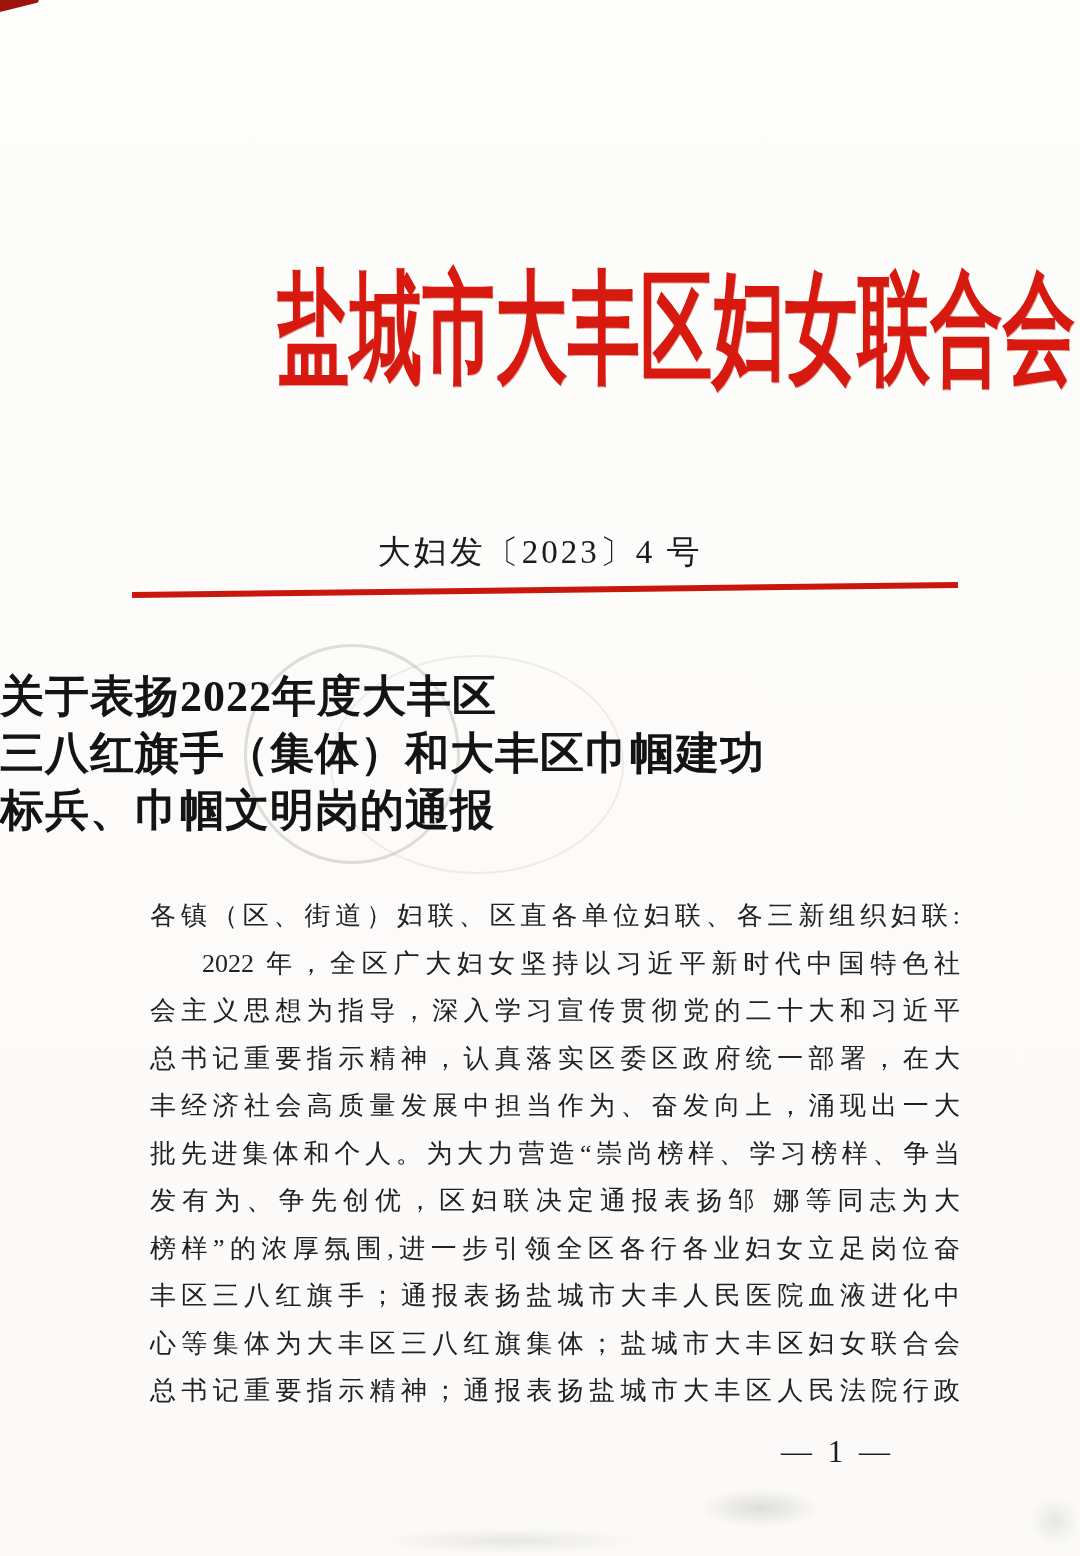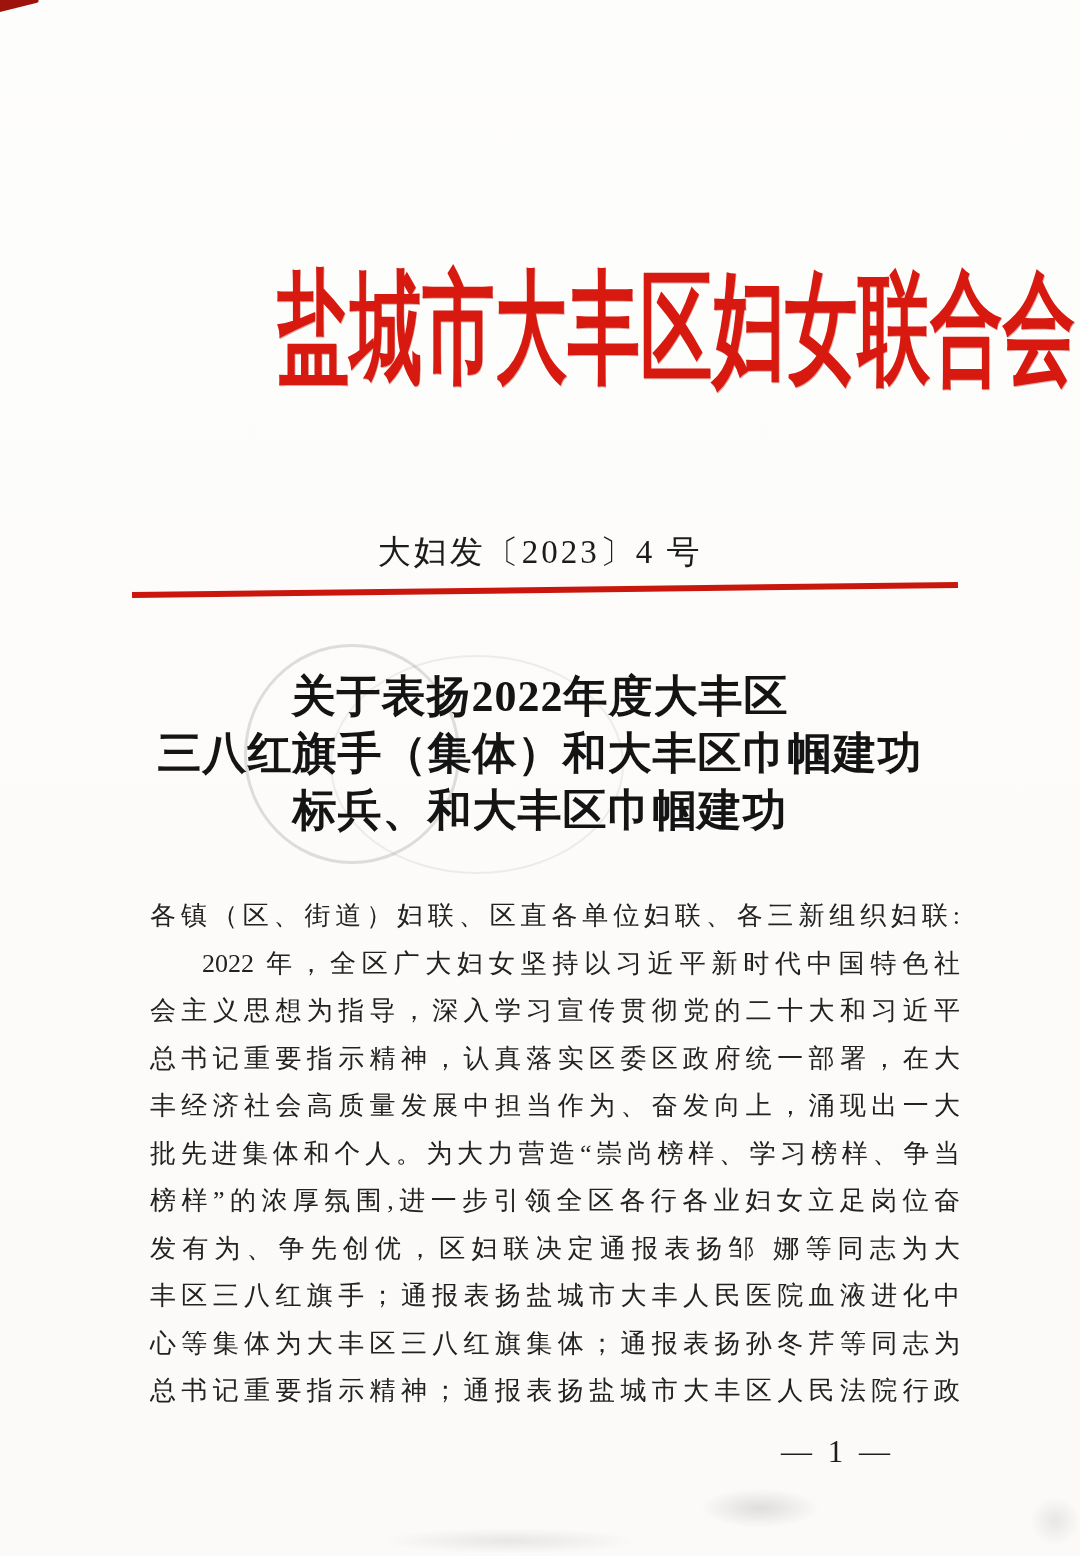--- a/index.html
+++ b/index.html
@@ -91,21 +91,20 @@
     height: 215px;
     border: 2px solid rgba(150, 145, 138, 0.14);
     border-radius: 50%;
   }
 
   .doc-title {
     position: absolute;
     top: 668px;
     left: 0;
     width: 100%;
-    text-align: center;
     font-weight: bold;
     color: #141414;
     font-size: 44px;
     line-height: 57px;
     letter-spacing: 1px;
   }
 
   .body-block {
     position: absolute;
     top: 892px;
@@ -177,34 +176,34 @@
   <div class="doc-number">大妇发〔2023〕4 号</div>
 
   <div class="red-divider"></div>
 
   <div class="stamp-ghost-1"></div>
   <div class="stamp-ghost-2"></div>
 
   <div class="doc-title">
     <div>关于表扬2022年度大丰区</div>
     <div>三八红旗手（集体）和大丰区巾帼建功</div>
-    <div>标兵、和大丰区巾帼建功</div>
+    <div>标兵、巾帼文明岗的通报</div>
   </div>
 
   <div class="body-block">
     <div class="body-line">各镇（区、街道）妇联、区直各单位妇联、各三新组织妇联:</div>
     <div class="body-line indent">2022 年，全区广大妇女坚持以习近平新时代中国特色社</div>
     <div class="body-line">会主义思想为指导，深入学习宣传贯彻党的二十大和习近平</div>
     <div class="body-line">总书记重要指示精神，认真落实区委区政府统一部署，在大</div>
     <div class="body-line">丰经济社会高质量发展中担当作为、奋发向上，涌现出一大</div>
     <div class="body-line">批先进集体和个人。为大力营造“崇尚榜样、学习榜样、争当</div>
+    <div class="body-line">发有为、争先创优，区妇联决定通报表扬邹 娜等同志为大</div>
     <div class="body-line">榜样”的浓厚氛围,进一步引领全区各行各业妇女立足岗位奋</div>
-    <div class="body-line">发有为、争先创优，区妇联决定通报表扬邹 娜等同志为大</div>
     <div class="body-line">丰区三八红旗手；通报表扬盐城市大丰人民医院血液进化中</div>
-    <div class="body-line">心等集体为大丰区三八红旗集体；通报表扬孙冬芹等同志为</div>
+    <div class="body-line">心等集体为大丰区三八红旗集体；盐城市大丰区妇女联合会</div>
     <div class="body-line">总书记重要指示精神；通报表扬盐城市大丰区人民法院行政</div>
   </div>
 
   <div class="page-number">— 1 —</div>
 
   <div class="smudge-1"></div>
   <div class="smudge-2"></div>
   <div class="smudge-3"></div>
 
 </div>

